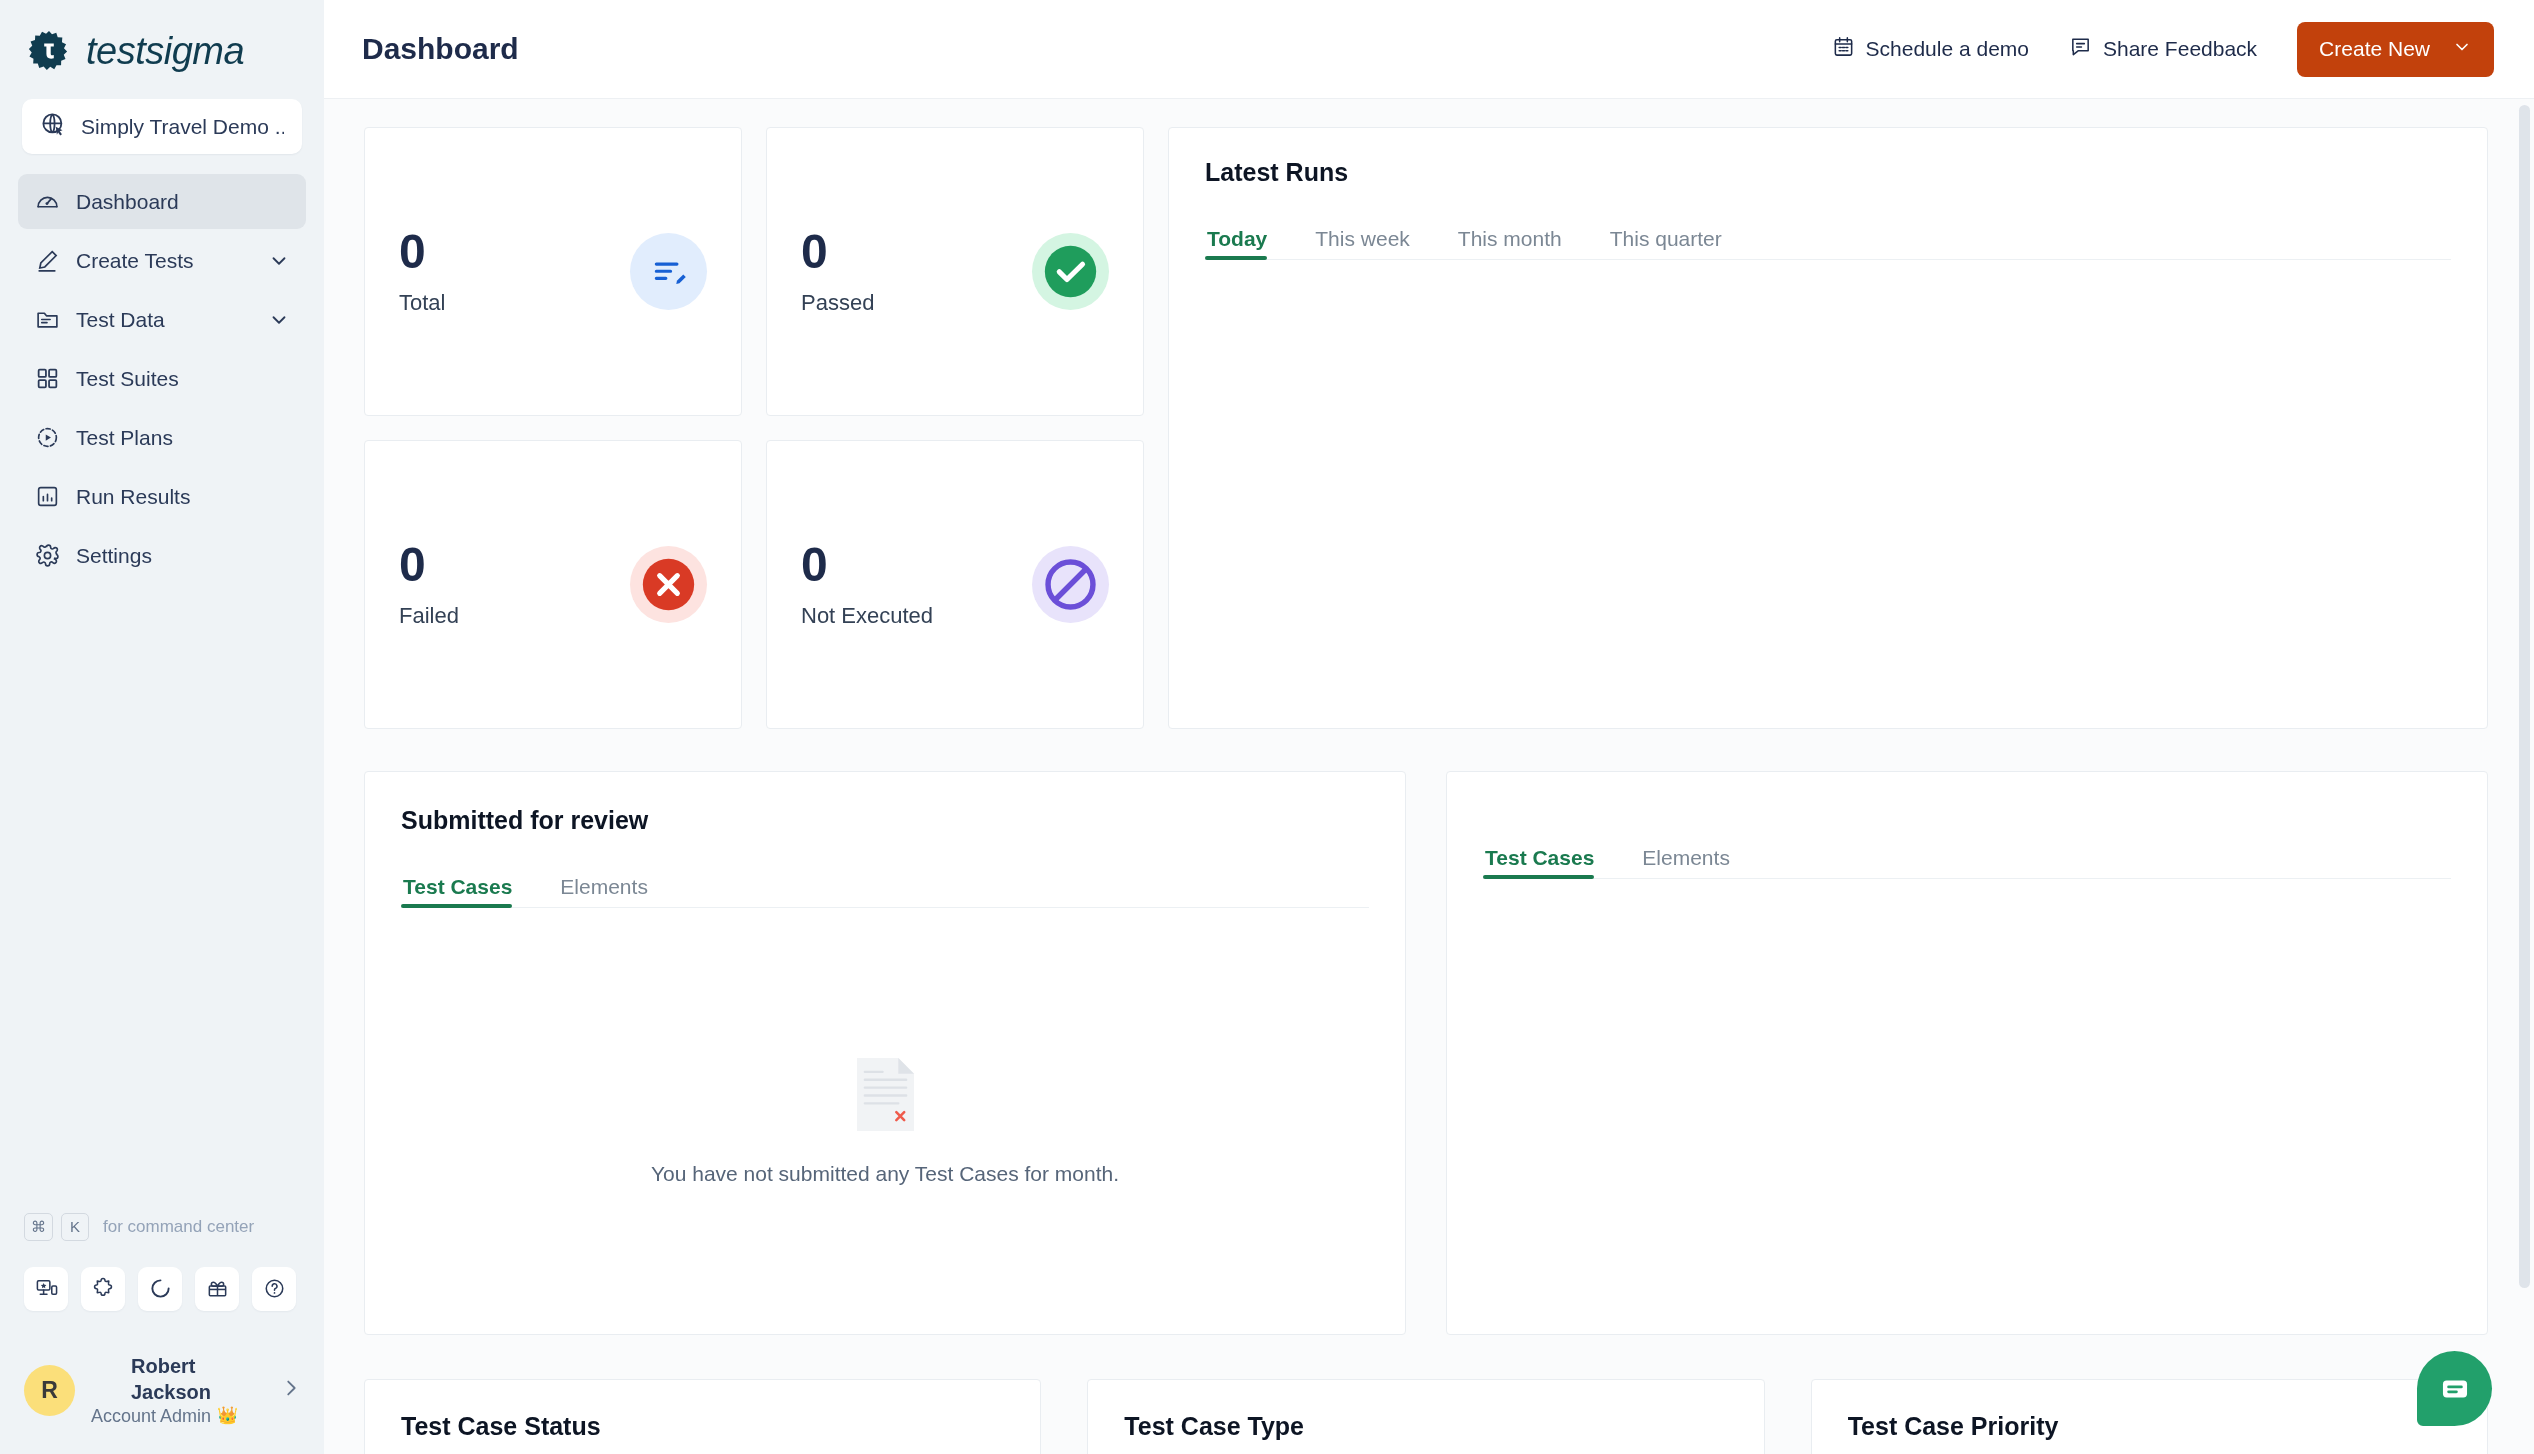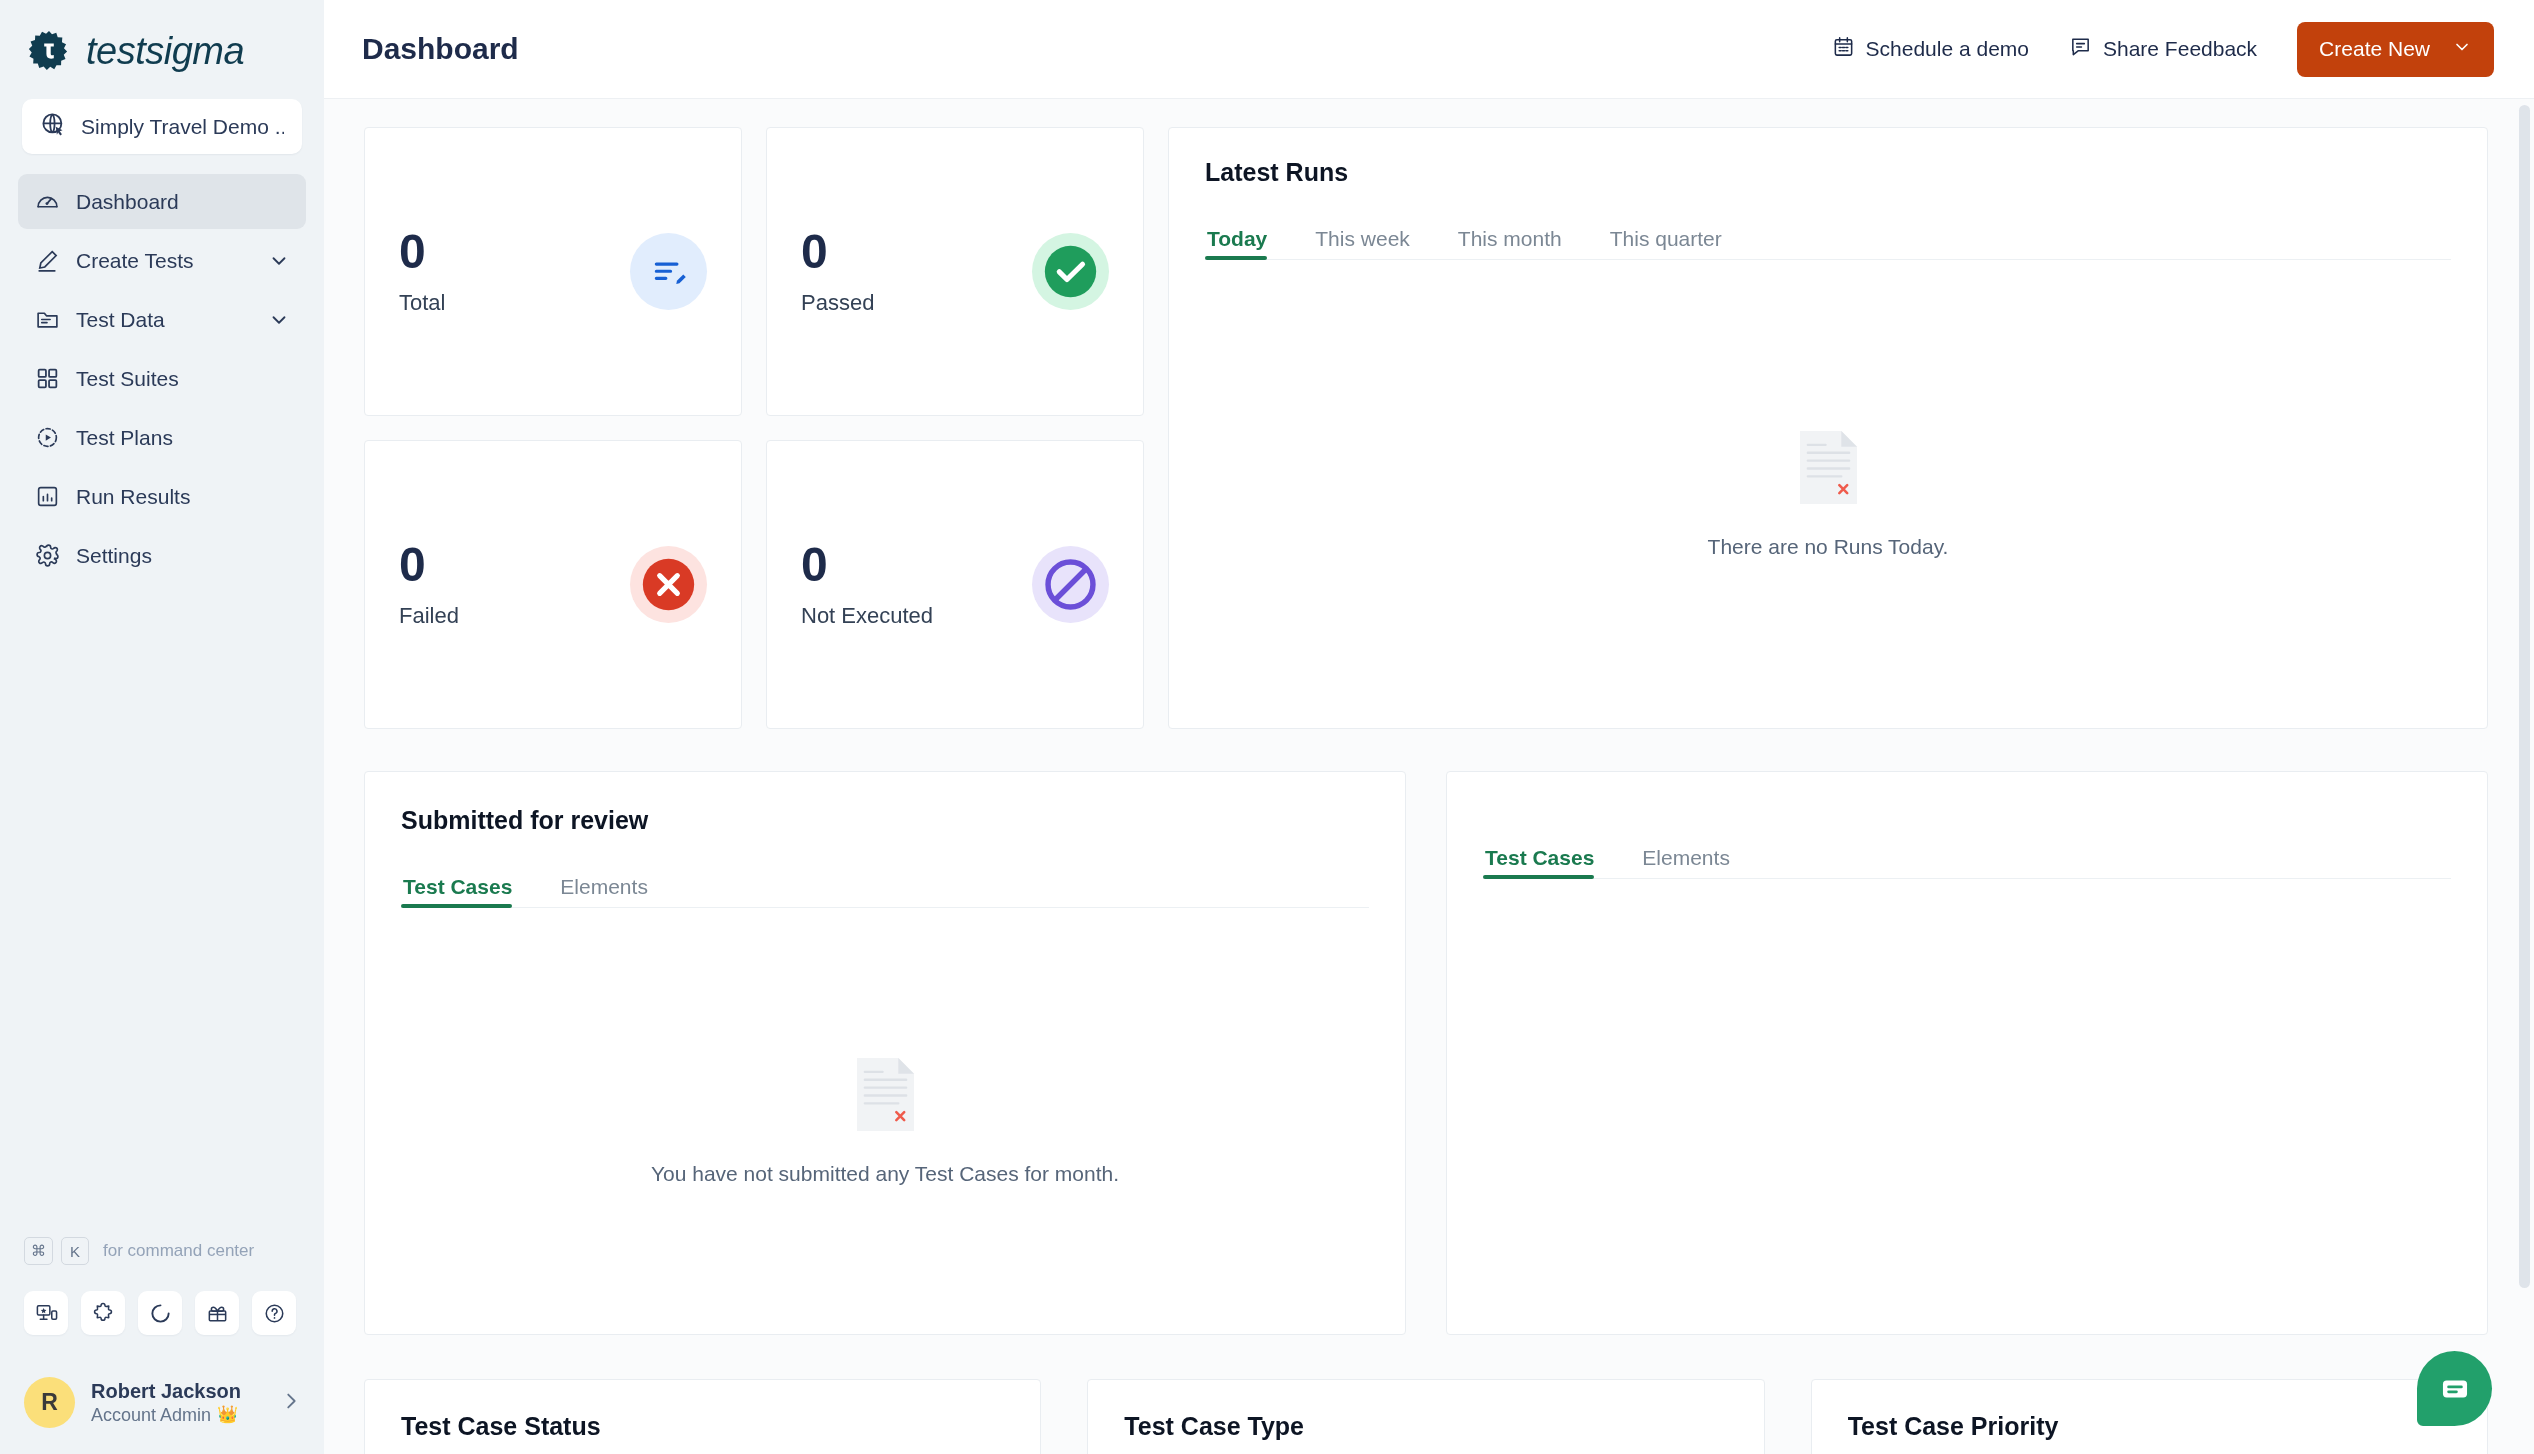--- a/index.html
+++ b/index.html
@@ -57,21 +57,21 @@
     box-shadow: 0 1px 2px rgba(16,40,70,.05);
   }
 
   .user-row { display: flex; align-items: center; gap: 16px; padding: 0 22px 0 24px; cursor: pointer; }
   .avatar {
     width: 51px; height: 51px; border-radius: 50%; background: #fbdf7a;
     display: flex; align-items: center; justify-content: center;
     font-size: 23px; font-weight: 700; color: #3a3a3a; flex: 0 0 51px;
   }
   .user-meta { flex: 1; }
-  .user-name { font-size: 20px; font-weight: 700; color: #2b3a58; line-height: 1.3; }
+  .user-name { font-size: 20px; font-weight: 700; color: #2b3a58; line-height: 1.3; margin-left: 40px; }
   .user-role { font-size: 18px; color: #64748b; line-height: 1.3; display: flex; align-items: center; gap: 6px; }
   .crown { color: #f0b429; font-size: 17px; }
 
   
   .main { flex: 1; height: 1454px; display: flex; flex-direction: column; background: #fff; overflow: hidden; position: relative; }
   .topbar {
     height: 99px; flex: 0 0 99px; display: flex; align-items: center;
     padding: 0 40px 0 38px; border-bottom: 1px solid #edf0f3; background: #fff;
   }
   .page-title { font-size: 30px; font-weight: 700; color: #1e2b4a; }
@@ -394,51 +394,40 @@
         </div>
 
         <div class="card latest-runs">
           <div class="panel-title">Latest Runs</div>
           <div class="tabs">
             <div class="tab active">Today</div>
             <div class="tab">This week</div>
             <div class="tab">This month</div>
             <div class="tab">This quarter</div>
           </div>
+        </div>
+      </div>
+
+      <div class="row2">
+
+        <div class="card review-card">
+          <div class="panel-title">Submitted for review</div>
+          <div class="tabs">
+            <div class="tab active">Test Cases</div>
+            <div class="tab">Elements</div>
+          </div>
           <div class="empty">
             <span class="doc-ico">
               <svg viewBox="0 0 62 76" width="61" height="75">
                 <path d="M2 1h42l16 16v58H2z" fill="#f1f3f5"></path>
                 <path d="M44 1l16 16H44z" fill="#dfe3e8"></path>
                 <path d="M10 15h18M10 23h42M10 31h42M10 39h42M10 47h34" stroke="#dde1e6" stroke-width="2.4" stroke-linecap="round"></path>
                 <path d="M42 56l8 8M50 56l-8 8" stroke="#ef5b4c" stroke-width="2.6" stroke-linecap="round"></path>
               </svg>
             </span>
-            <div class="empty-text">There are no Runs Today.</div>
-          </div>
-        </div>
-      </div>
-
-      <div class="row2">
-
-        <div class="card review-card">
-          <div class="panel-title">Submitted for review</div>
-          <div class="tabs">
-            <div class="tab active">Test Cases</div>
-            <div class="tab">Elements</div>
-          </div>
-          <div class="empty">
-            <span class="doc-ico">
-              <svg viewBox="0 0 62 76" width="61" height="75">
-                <path d="M2 1h42l16 16v58H2z" fill="#f1f3f5"></path>
-                <path d="M44 1l16 16H44z" fill="#dfe3e8"></path>
-                <path d="M10 15h18M10 23h42M10 31h42M10 39h42M10 47h34" stroke="#dde1e6" stroke-width="2.4" stroke-linecap="round"></path>
-                <path d="M42 56l8 8M50 56l-8 8" stroke="#ef5b4c" stroke-width="2.6" stroke-linecap="round"></path>
-              </svg>
-            </span>
             <div class="empty-text">You have not submitted any Test Cases for month.</div>
           </div>
         </div>
 
         <div class="card review-card">
           <div class="tabs">
             <div class="tab active">Test Cases</div>
             <div class="tab">Elements</div>
           </div>
         </div>

